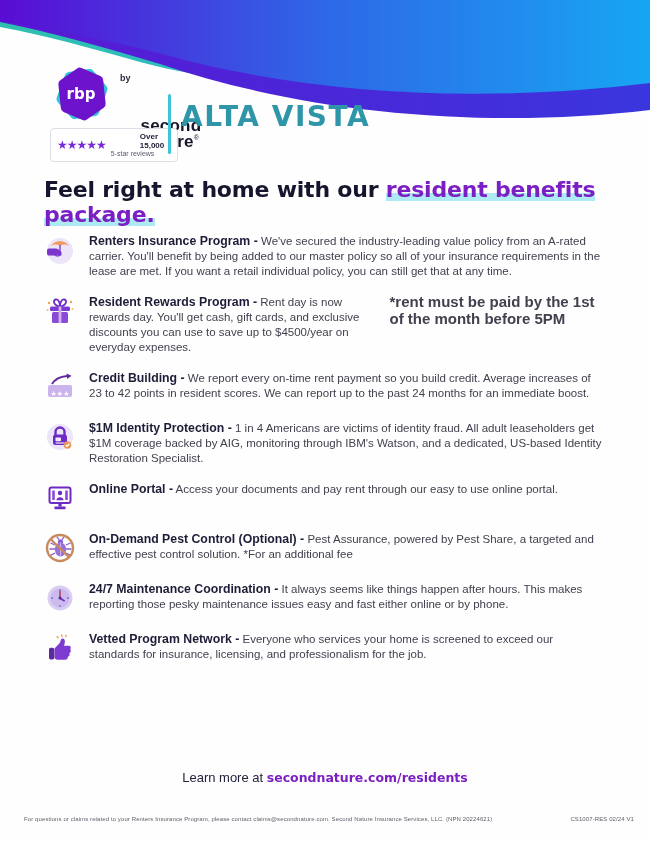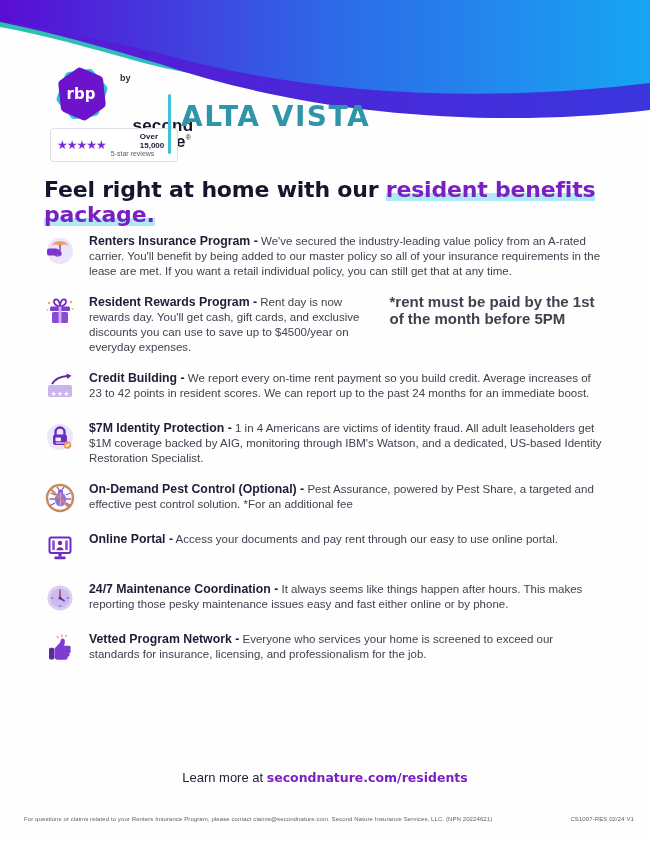--- a/index.html
+++ b/index.html
@@ -8,21 +8,21 @@
   .page {
     position:relative; width:650px; height:841px; background:#fefefe; overflow:hidden;
   }
 
   
   .banner { position:absolute; top:0; left:0; width:650px; height:158px; }
 
   .logo-area { position:absolute; top:62px; left:50px; width:560px; height:95px; }
   .rbp-logo { position:absolute; left:0; top:0; width:64px; height:64px; }
   .by-brand { position:absolute; left:70px; top:12px; color:#16162b; line-height:1; white-space:nowrap; }
-  .by-brand .by { font-size:9px; font-weight:700; vertical-align:top; margin-right:2px; color:#2a2a3e; }
+  .by-brand .by { font-size:9px; font-weight:700; vertical-align:top; margin-right:10px; color:#2a2a3e; }
   .brand-words { display:inline-block; font-weight:800; font-size:17px; letter-spacing:.2px; line-height:.92; text-align:left;margin-top:44px; }
   .brand-words .reg { font-size:7px; vertical-align:super; font-weight:400; }
 
   .reviews-box { position:absolute; left:0; top:66px; width:128px; padding:3px 6px;
     border:1px solid #dddde6; border-radius:4px; background:#fff;
     display:flex; align-items:center; gap:5px; }
   .stars { color:#7a2bd6; font-size:12px; letter-spacing:-1px; line-height:1; }
   .reviews-text { line-height:1.15; }
   .reviews-text .r1 { font-size:8px; font-weight:700; color:#20203a;padding-left:29px; }
   .reviews-text .r2 { font-size:7px; color:#5a5a6a; }
@@ -162,21 +162,37 @@
         <svg viewBox="0 0 36 36" width="36" height="36">
           <circle cx="18" cy="18" r="13" fill="#ece4f9"></circle>
           <path d="M13.5 16 v-3.2 a4.5 4.3 0 0 1 9 0 V16" fill="none" stroke="#6d2ac4" stroke-width="2.4"></path>
           <rect x="11" y="15.5" width="14" height="10.5" rx="2.5" fill="#6d2ac4"></rect>
           <rect x="13.5" y="18.5" width="5.5" height="3.8" rx="0.8" fill="#ffffff" opacity=".9"></rect>
           <rect x="13.5" y="23.3" width="9" height="1.4" rx="0.7" fill="#ffffff" opacity=".7"></rect>
           <circle cx="25.5" cy="26" r="3.8" fill="#e8975c"></circle>
           <path d="M23.8 26 l1.2 1.3 2.5 -2.7" stroke="#ffffff" stroke-width="1.3" fill="none"></path>
         </svg>
       </span>
-      <p class="txt"><span class="b-title">$7M Identity Protection -</span> <span>1 in 4 Americans are victims of identity fraud. All adult leaseholders get $1M coverage backed by AIG, monitoring through IBM's Watson, and a dedicated, US-based Identity Restoration Specialist.</span></p>
+      <p class="txt"><span class="b-title">$1M Identity Protection -</span> <span>1 in 4 Americans are victims of identity fraud. All adult leaseholders get $1M coverage backed by AIG, monitoring through IBM's Watson, and a dedicated, US-based Identity Restoration Specialist.</span></p>
+        <p></p>
+    </li>
+
+    <li class="benefit">
+      <span class="icon-wrap">
+        <svg viewBox="0 0 36 36" width="36" height="36">
+          <rect x="7.5" y="7.5" width="21" height="15.5" rx="2" fill="#ffffff" stroke="#6d2ac4" stroke-width="2"></rect>
+          <rect x="10.2" y="10.5" width="2.6" height="9.5" fill="#8a4ad6"></rect>
+          <rect x="23.2" y="10.5" width="2.6" height="9.5" fill="#8a4ad6"></rect>
+          <circle cx="18" cy="13" r="2.2" fill="#6d2ac4"></circle>
+          <path d="M14.3 20.2 a3.8 3.8 0 0 1 7.4 0 Z" fill="#6d2ac4"></path>
+          <rect x="16.4" y="23" width="3.2" height="3.6" fill="#6d2ac4"></rect>
+          <rect x="12.3" y="26.6" width="11.4" height="2.6" rx="1.2" fill="#6d2ac4"></rect>
+        </svg>
+      </span>
+      <p class="txt"><span class="b-title">Online Portal -</span> <span>Access your documents and pay rent through our easy to use online portal.</span></p>
         <p></p>
     </li>
 
     <li class="benefit">
       <span class="icon-wrap">
         <svg viewBox="0 0 36 36" width="36" height="36">
           <path d="M17 9.5 l-2.2 -2.6 M20 9.5 l2.2 -2.6" stroke="#8a5fd0" stroke-width="1.2"></path>
           <path d="M13 15 l-4.5 -2 M13 19 h-5.5 M13 23 l-4.5 2.3 M24 15 l4.5 -2 M24 19 h5.5 M24 23 l4.5 2.3" stroke="#8a5fd0" stroke-width="1.3"></path>
           <circle cx="18.5" cy="11.8" r="2.6" fill="#8a5fd0"></circle>
           <ellipse cx="18.5" cy="19.5" rx="5.6" ry="7" fill="#9a6fd6"></ellipse>
@@ -185,36 +201,20 @@
           <line x1="9" y1="9.5" x2="27.3" y2="27.5" stroke="#c98a5e" stroke-width="2.4"></line>
         </svg>
       </span>
       <p class="txt"><span class="b-title">On-Demand Pest Control (Optional) -</span> <span>Pest Assurance, powered by Pest Share, a targeted and effective pest control solution. *For an additional fee</span></p>
         <p></p>
     </li>
 
     <li class="benefit">
       <span class="icon-wrap">
         <svg viewBox="0 0 36 36" width="36" height="36">
-          <rect x="7.5" y="7.5" width="21" height="15.5" rx="2" fill="#ffffff" stroke="#6d2ac4" stroke-width="2"></rect>
-          <rect x="10.2" y="10.5" width="2.6" height="9.5" fill="#8a4ad6"></rect>
-          <rect x="23.2" y="10.5" width="2.6" height="9.5" fill="#8a4ad6"></rect>
-          <circle cx="18" cy="13" r="2.2" fill="#6d2ac4"></circle>
-          <path d="M14.3 20.2 a3.8 3.8 0 0 1 7.4 0 Z" fill="#6d2ac4"></path>
-          <rect x="16.4" y="23" width="3.2" height="3.6" fill="#6d2ac4"></rect>
-          <rect x="12.3" y="26.6" width="11.4" height="2.6" rx="1.2" fill="#6d2ac4"></rect>
-        </svg>
-      </span>
-      <p class="txt"><span class="b-title">Online Portal -</span> <span>Access your documents and pay rent through our easy to use online portal.</span></p>
-        <p></p>
-    </li>
-
-    <li class="benefit">
-      <span class="icon-wrap">
-        <svg viewBox="0 0 36 36" width="36" height="36">
           <circle cx="18" cy="18" r="12.5" fill="#d9cdf2"></circle>
           <circle cx="18" cy="18" r="9.6" fill="#cbbaee"></circle>
           <path d="M18 9 v2 M18 25 v2 M9 18 h2 M25 18 h2" stroke="#8a6fd0" stroke-width="1.3"></path>
           <line x1="18" y1="18" x2="18" y2="10.8" stroke="#b0485a" stroke-width="1.6"></line>
           <line x1="18" y1="18" x2="22.6" y2="21.2" stroke="#6d2ac4" stroke-width="1.6"></line>
           <circle cx="18" cy="18" r="1.5" fill="#5d2a9e"></circle>
         </svg>
       </span>
       <p class="txt"><span class="b-title">24/7 Maintenance Coordination -</span> <span>It always seems like things happen after hours. This makes reporting those pesky maintenance issues easy and fast either online or by phone.</span></p>
         <p></p>

